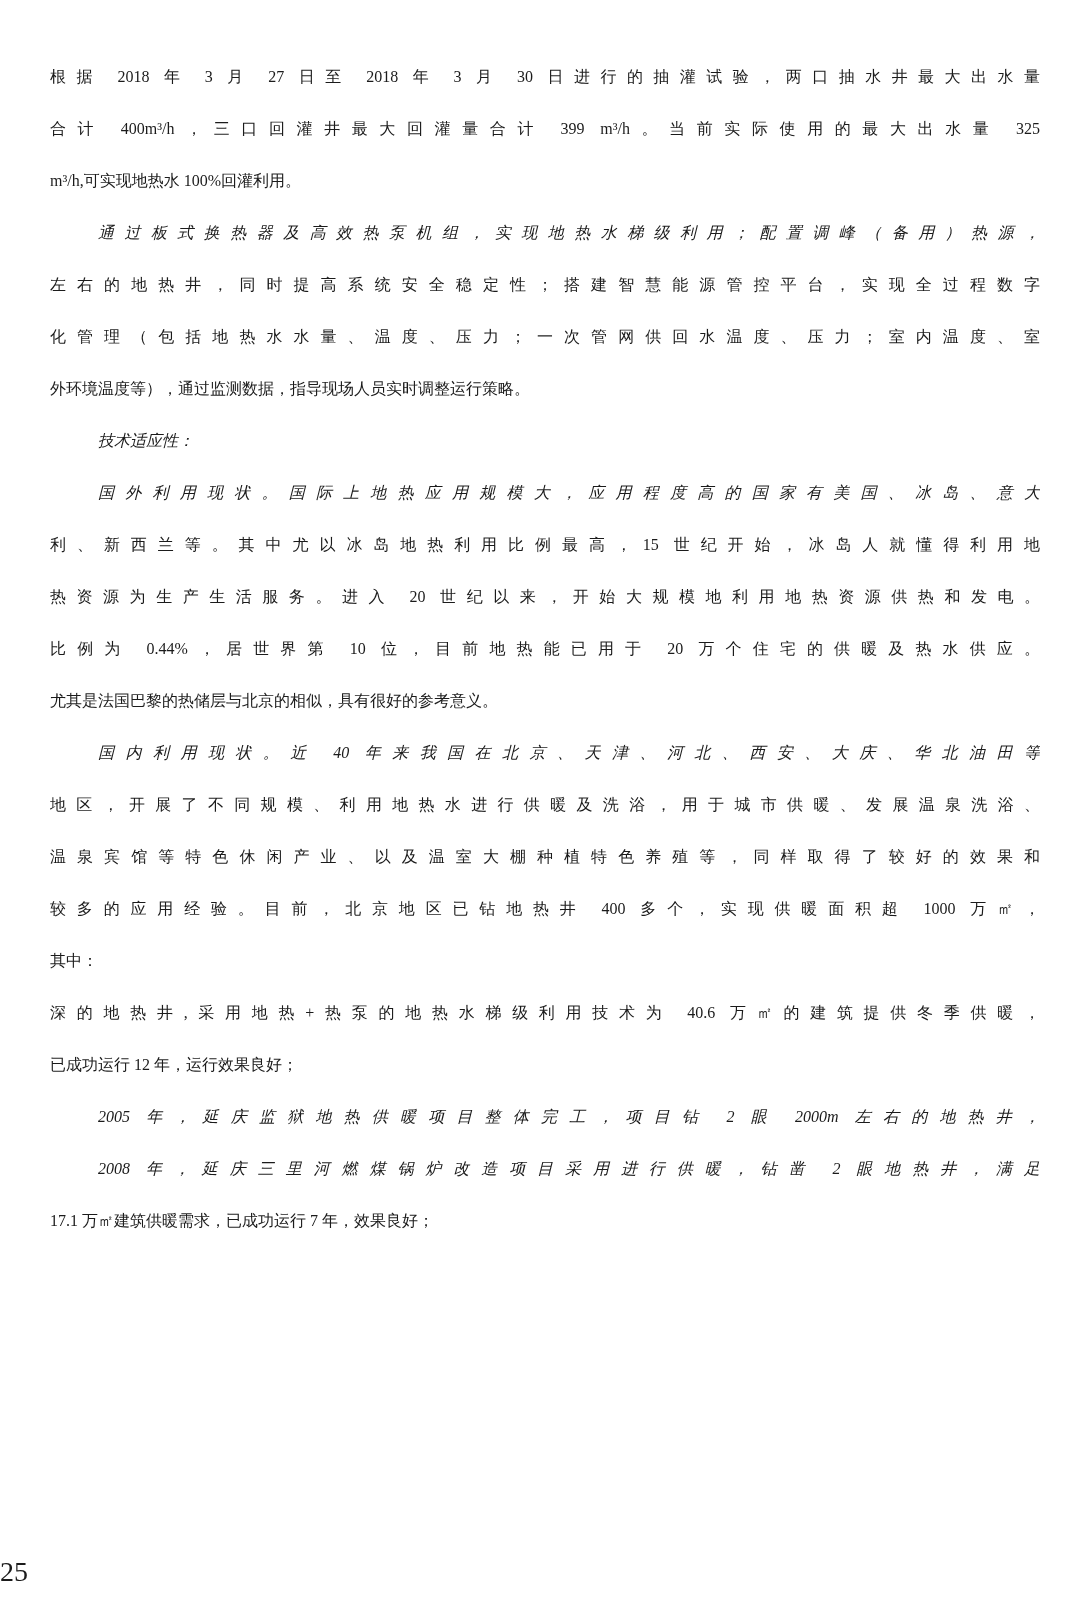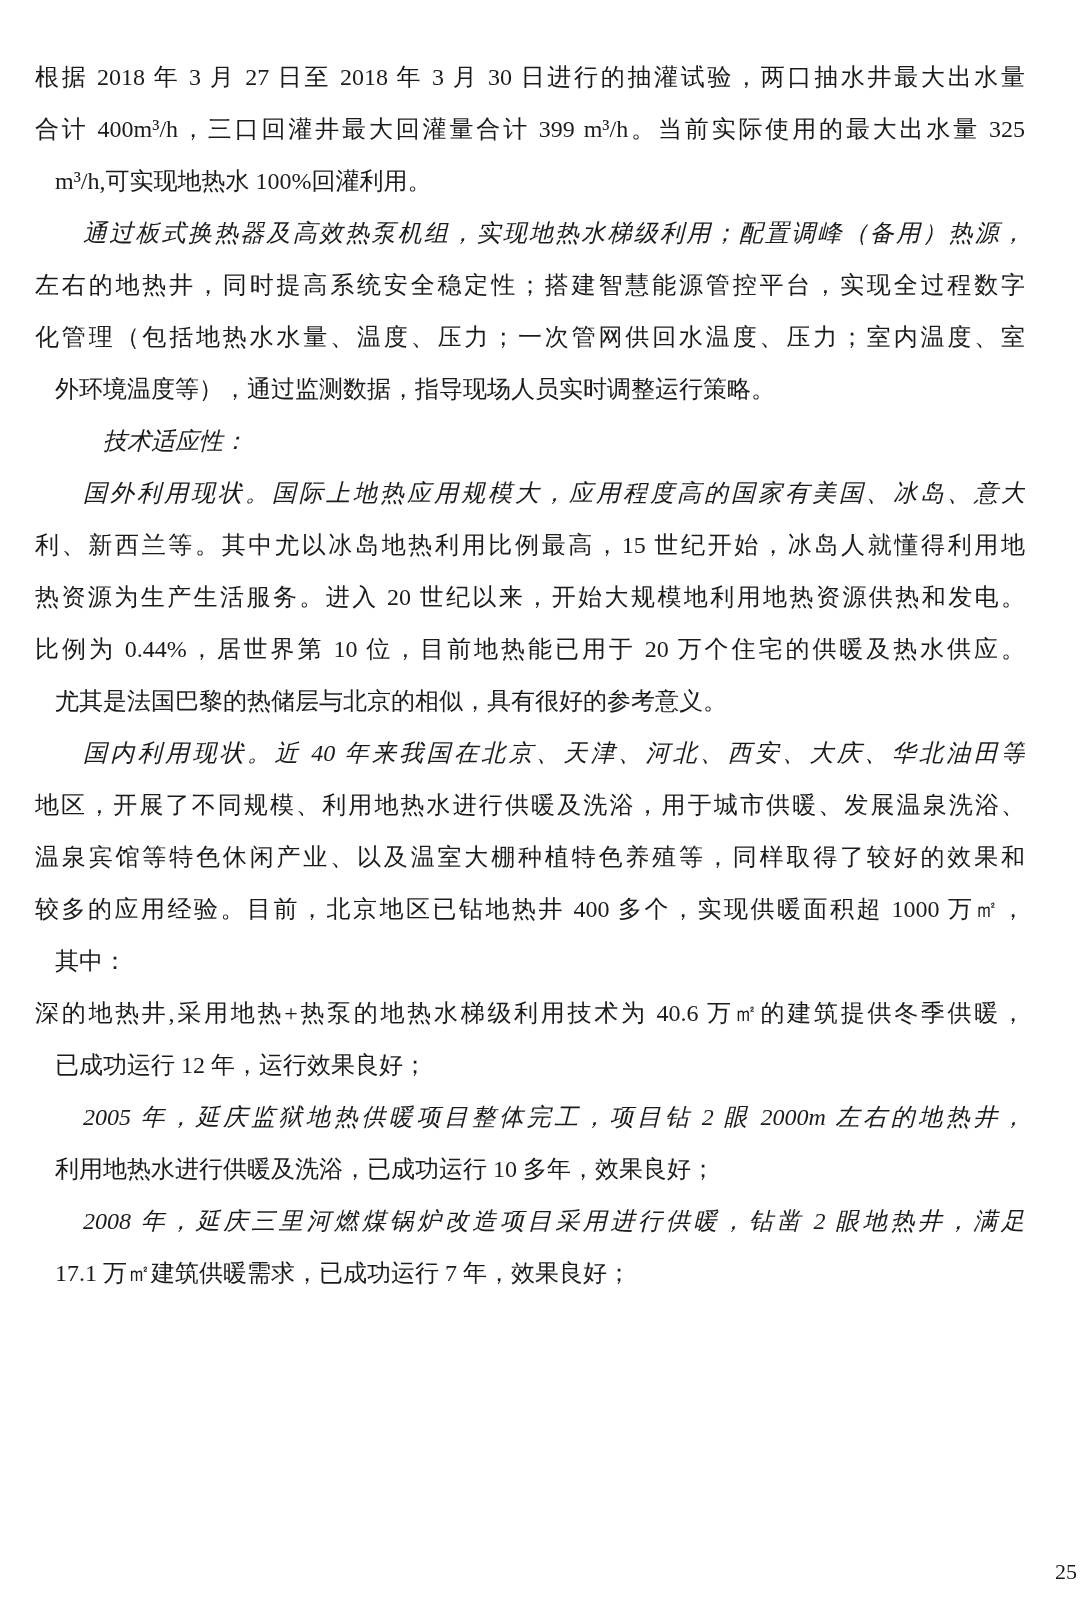--- a/index.html
+++ b/index.html
@@ -12,51 +12,50 @@
     position: relative;
     width: 1080px;
     height: 1623px;
     background: #ffffff;
     font-family: "Liberation Serif", "DejaVu Serif", serif;
     color: #1b1b1b;
     overflow: hidden;
   }
   .content {
     position: absolute;
-    left: 35px;
+    left: 50px;
     top: 51px;
     width: 990px;
-    font-size: 24px;
+    font-size: 16px;
     line-height: 52px;
   }
   .paragraph {
     margin: 0;
   }
   .line {
     height: 52px;
     text-align: justify;
     text-align-last: justify;
     white-space: normal;
     overflow: hidden;
   }
   .line.end {
     text-align-last: left;
-    margin-left: 20px;
   }
   .line.indent {
     text-indent: 48px;
     font-style: italic;
   }
   .footer {
     position: absolute;
     left: 0;
-    right: 3px;
+    right: 13px;
     top: 1556px;
-    text-align: right;
-    font-size: 22px;
+    text-align: left;
+    font-size: 28px;
     line-height: 32px;
   }
 </style>
 </head>
 <body>
 
 <div class="page">
   <div class="content">
       <div class="paragraph">
         <div class="line">根据 2018 年 3 月 27 日至 2018 年 3 月 30 日进行的抽灌试验，两口抽水井最大出水量</div>
@@ -85,21 +84,20 @@
         <div class="line">温泉宾馆等特色休闲产业、以及温室大棚种植特色养殖等，同样取得了较好的效果和</div>
         <div class="line">较多的应用经验。目前，北京地区已钻地热井 400 多个，实现供暖面积超 1000 万㎡，</div>
         <div class="line end">其中：</div>
       </div>
       <div class="paragraph">
         <div class="line">深的地热井,采用地热+热泵的地热水梯级利用技术为 40.6 万㎡的建筑提供冬季供暖，</div>
         <div class="line end">已成功运行 12 年，运行效果良好；</div>
       </div>
       <div class="paragraph">
         <div class="line indent">2005 年，延庆监狱地热供暖项目整体完工，项目钻 2 眼 2000m 左右的地热井，</div>
-        <div class="line end">利用地热水进行供暖及洗浴，已成功运行 10 多年，效果良好；</div>
       </div>
       <div class="paragraph">
         <div class="line indent">2008 年，延庆三里河燃煤锅炉改造项目采用进行供暖，钻凿 2 眼地热井，满足</div>
         <div class="line end">17.1 万㎡建筑供暖需求，已成功运行 7 年，效果良好；</div>
       </div>
     </div>
   <div class="footer">
     <span>25</span>
   </div>
 </div>

